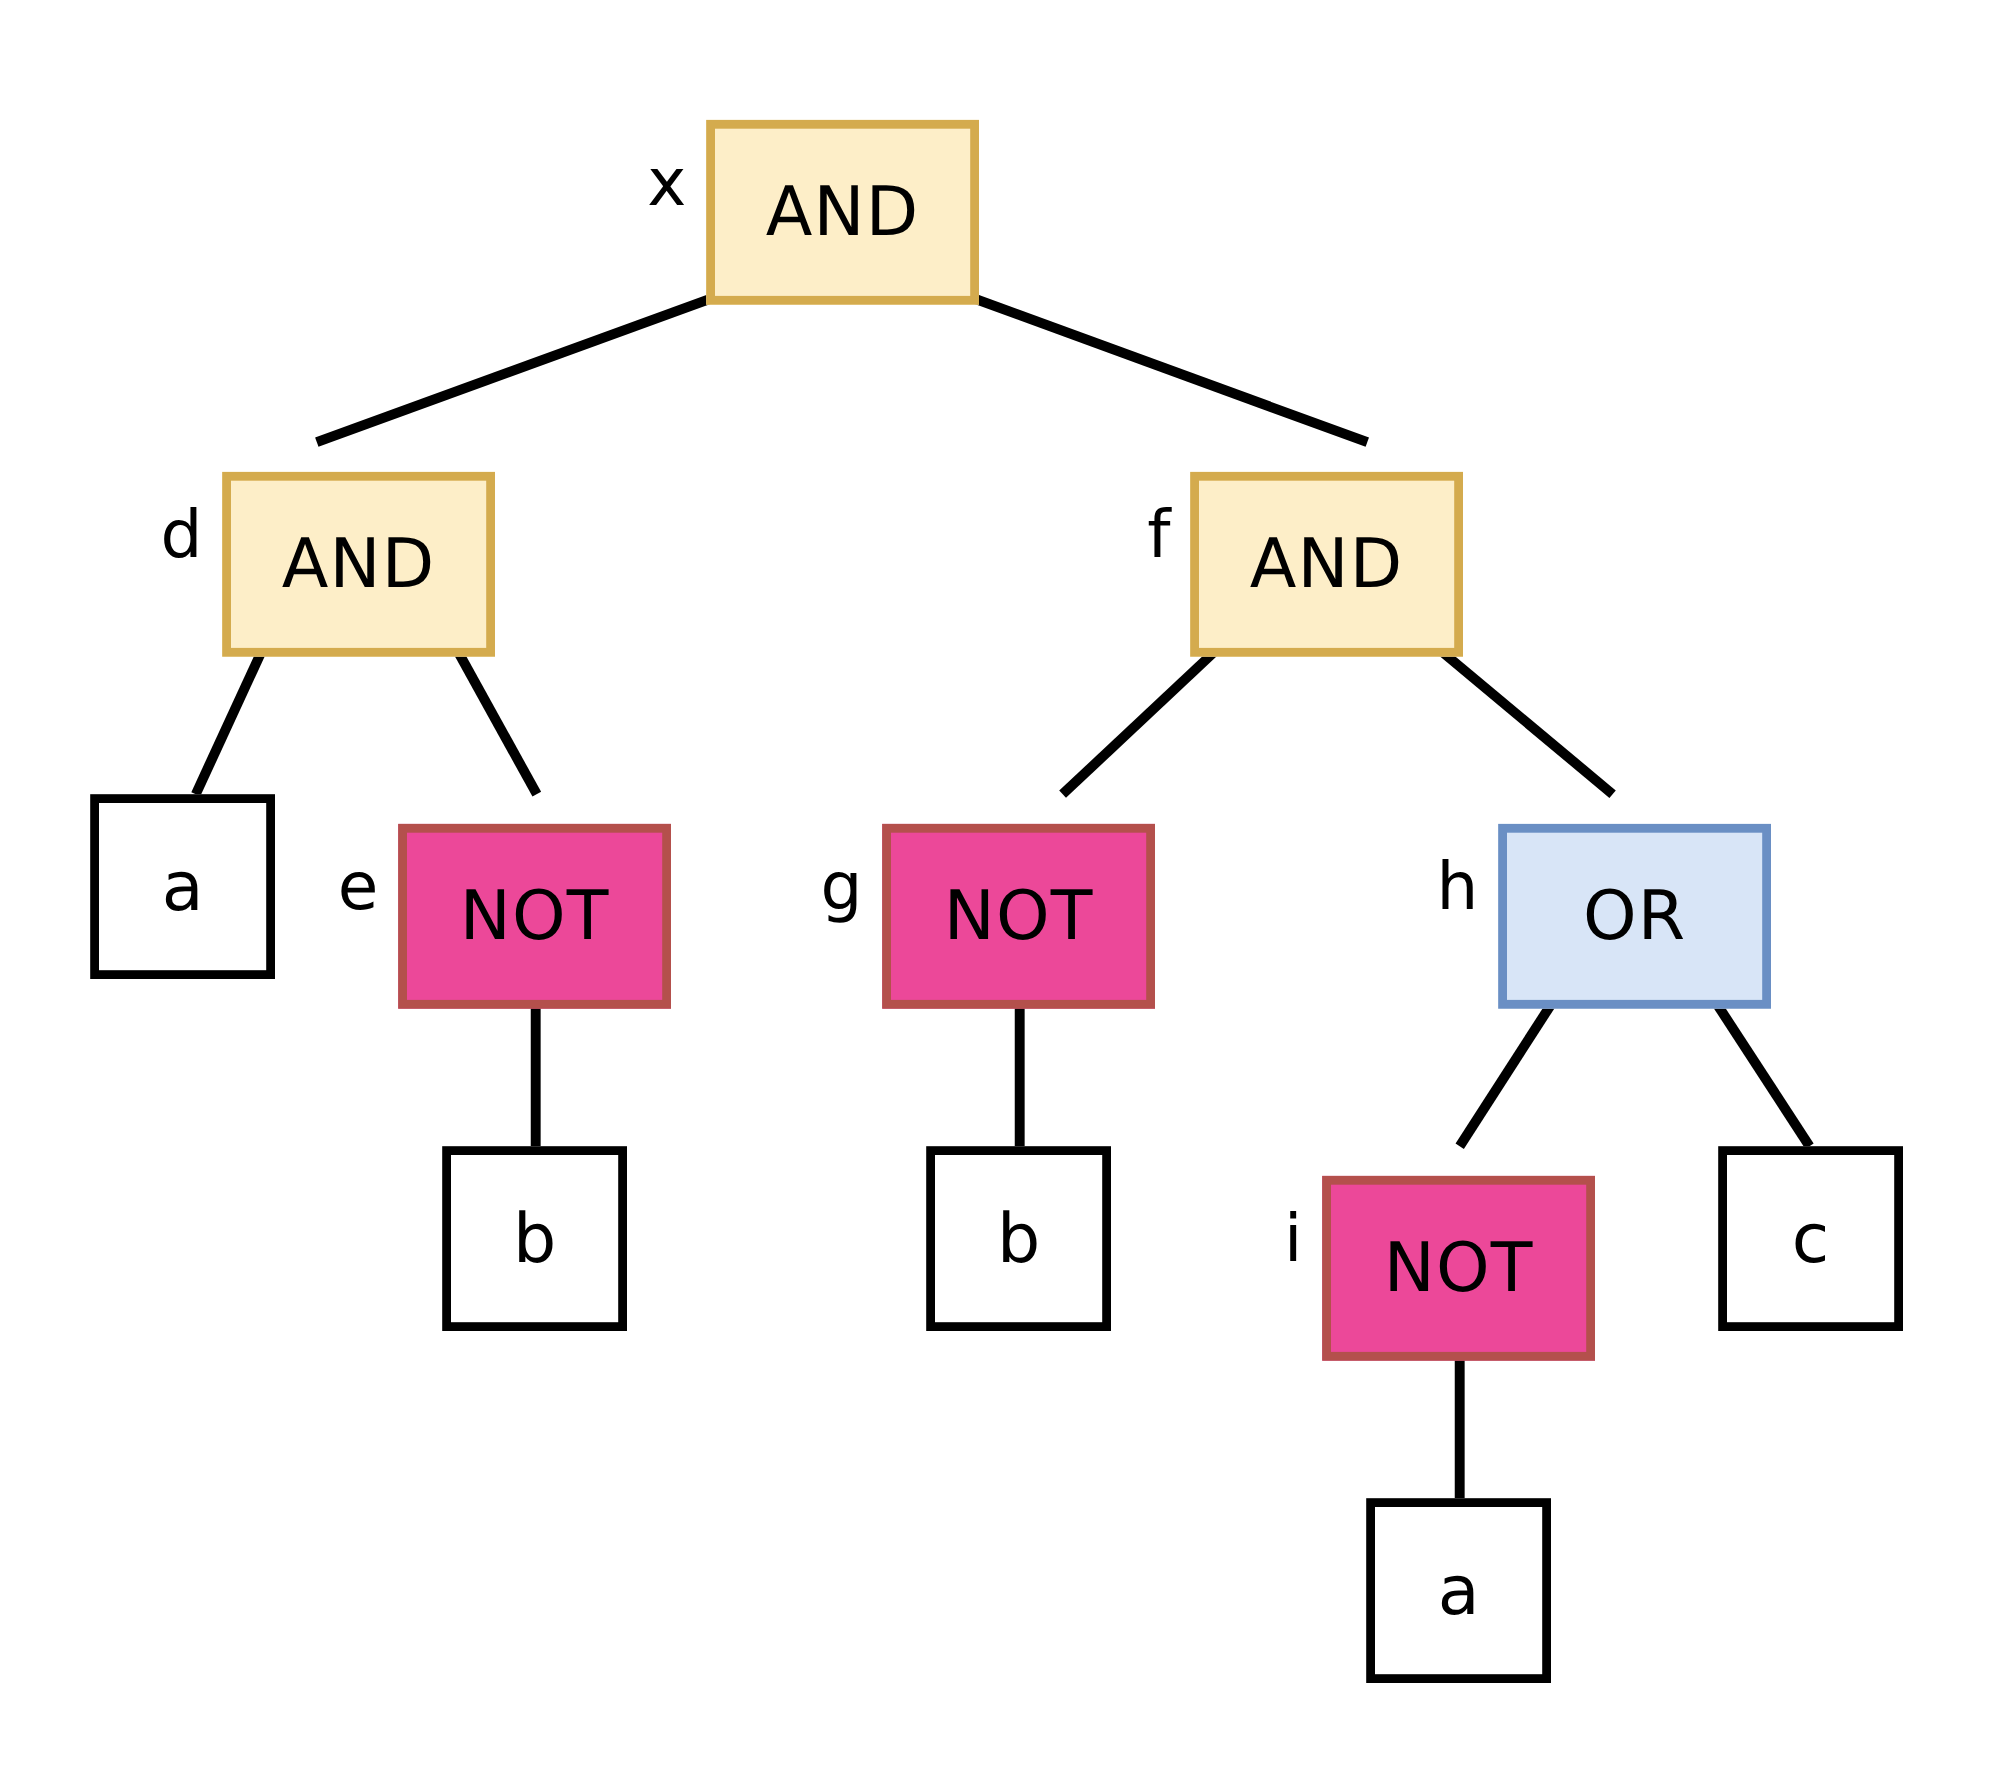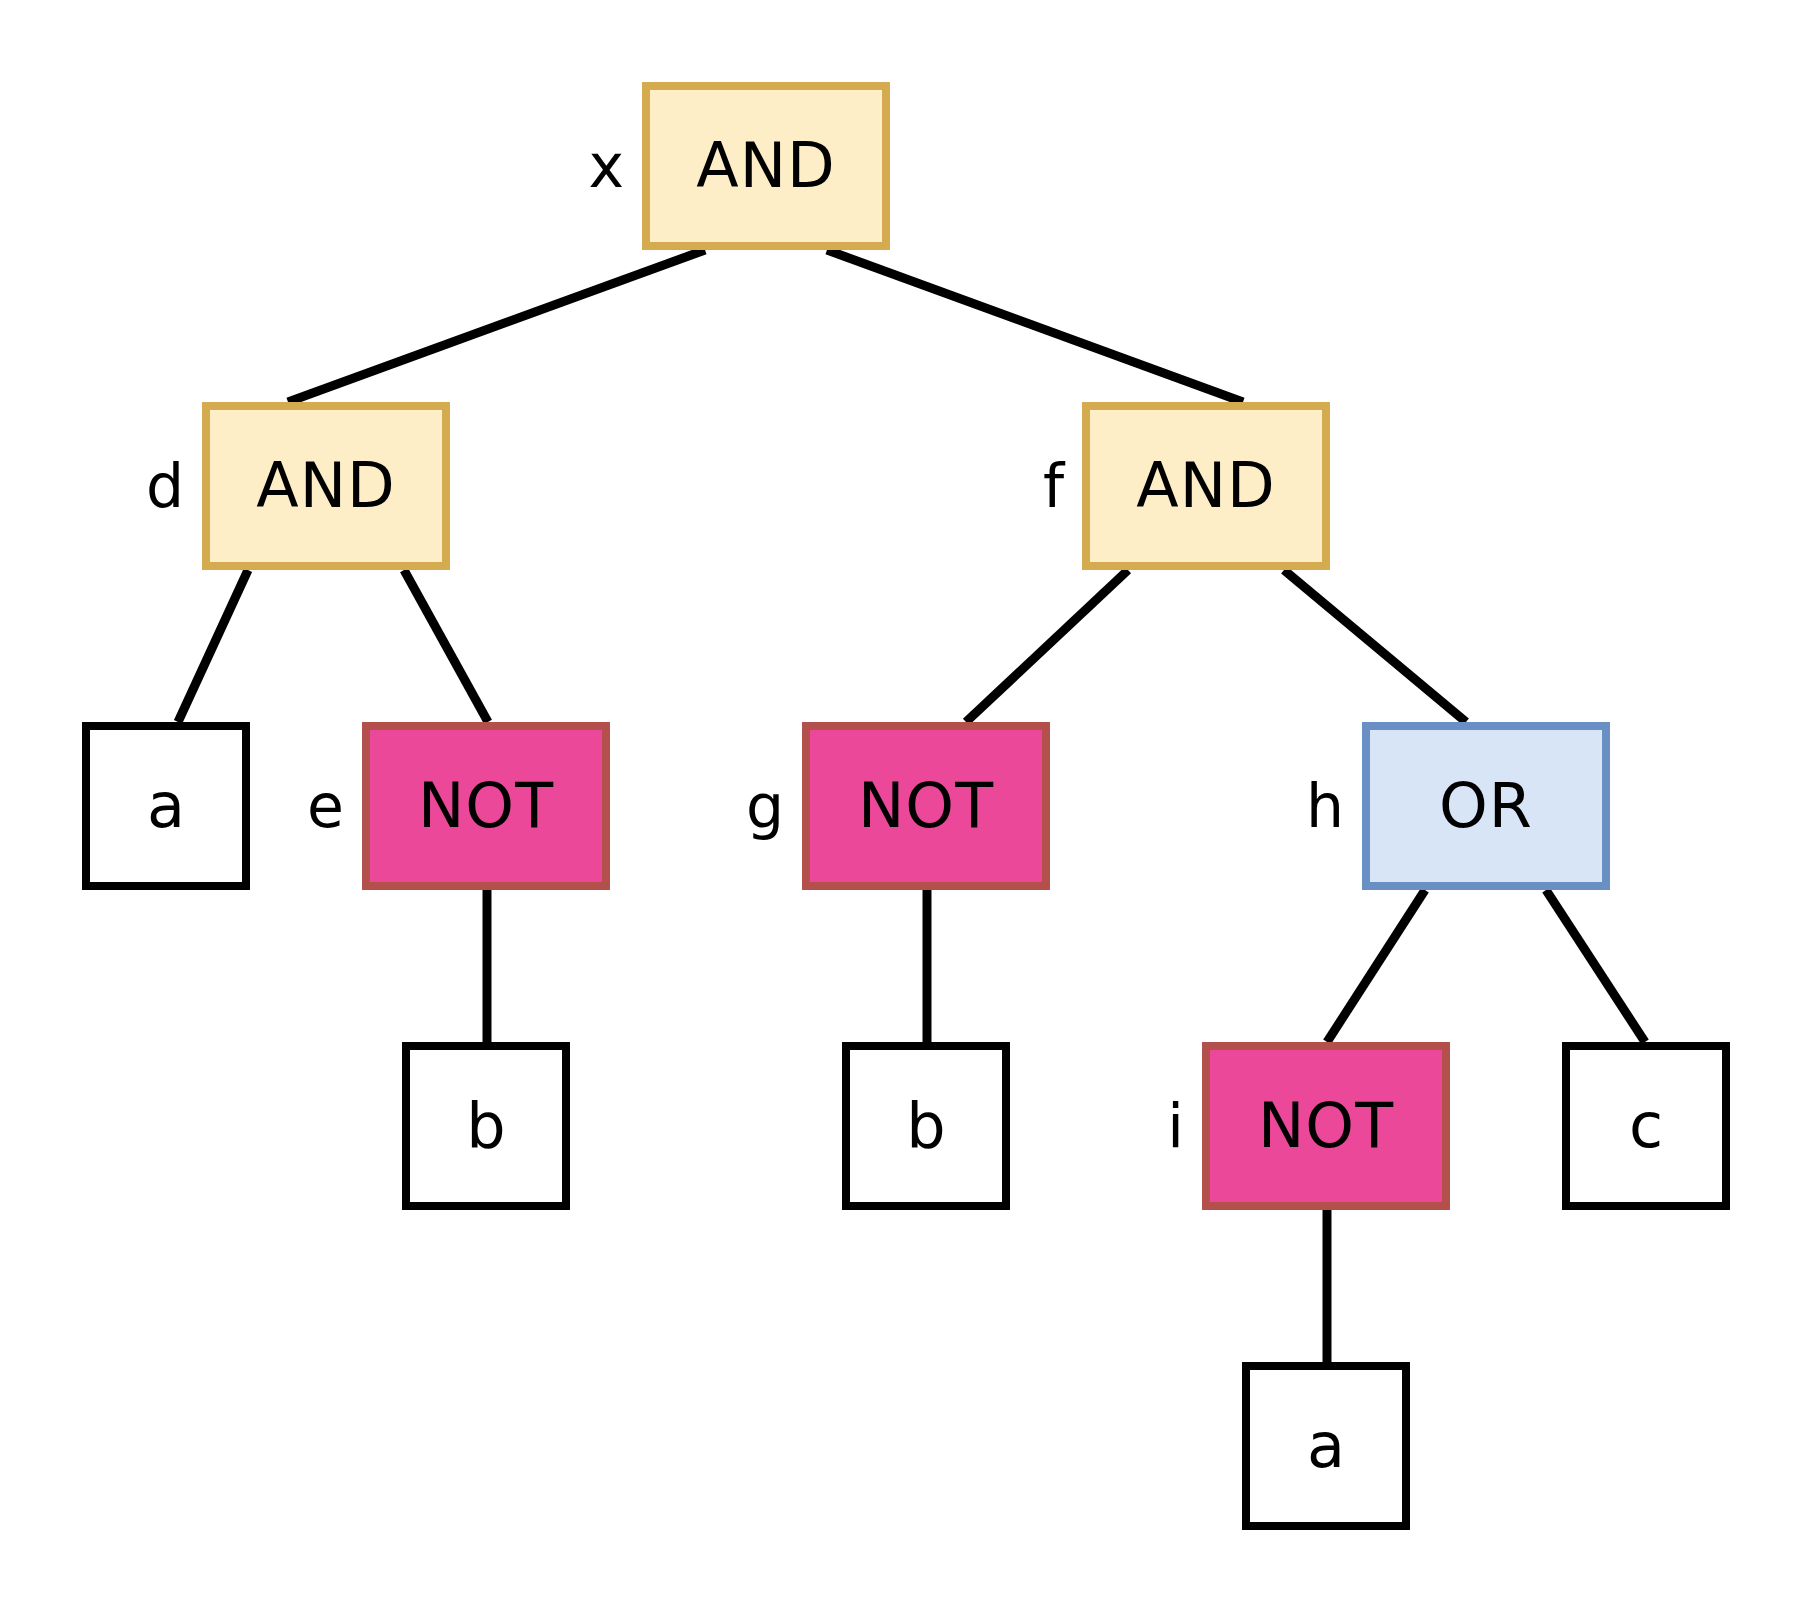--- a/index.html
+++ b/index.html
@@ -29,20 +29,21 @@
     display: flex;
     align-items: center;
     justify-content: center;
     line-height: 1;
   }
   .gate {
     border-style: solid;
     border-width: 8px;
     font-size: 62px;
     letter-spacing: 1px;
+    margin-top: 27px;
   }
   .gate-and {
     background: #fdeec8;
     border-color: #d4ab4e;
     color: #000000;
   }
   .gate-not {
     background: #ec4899;
     border-color: #b4504c;
     color: #000000;

